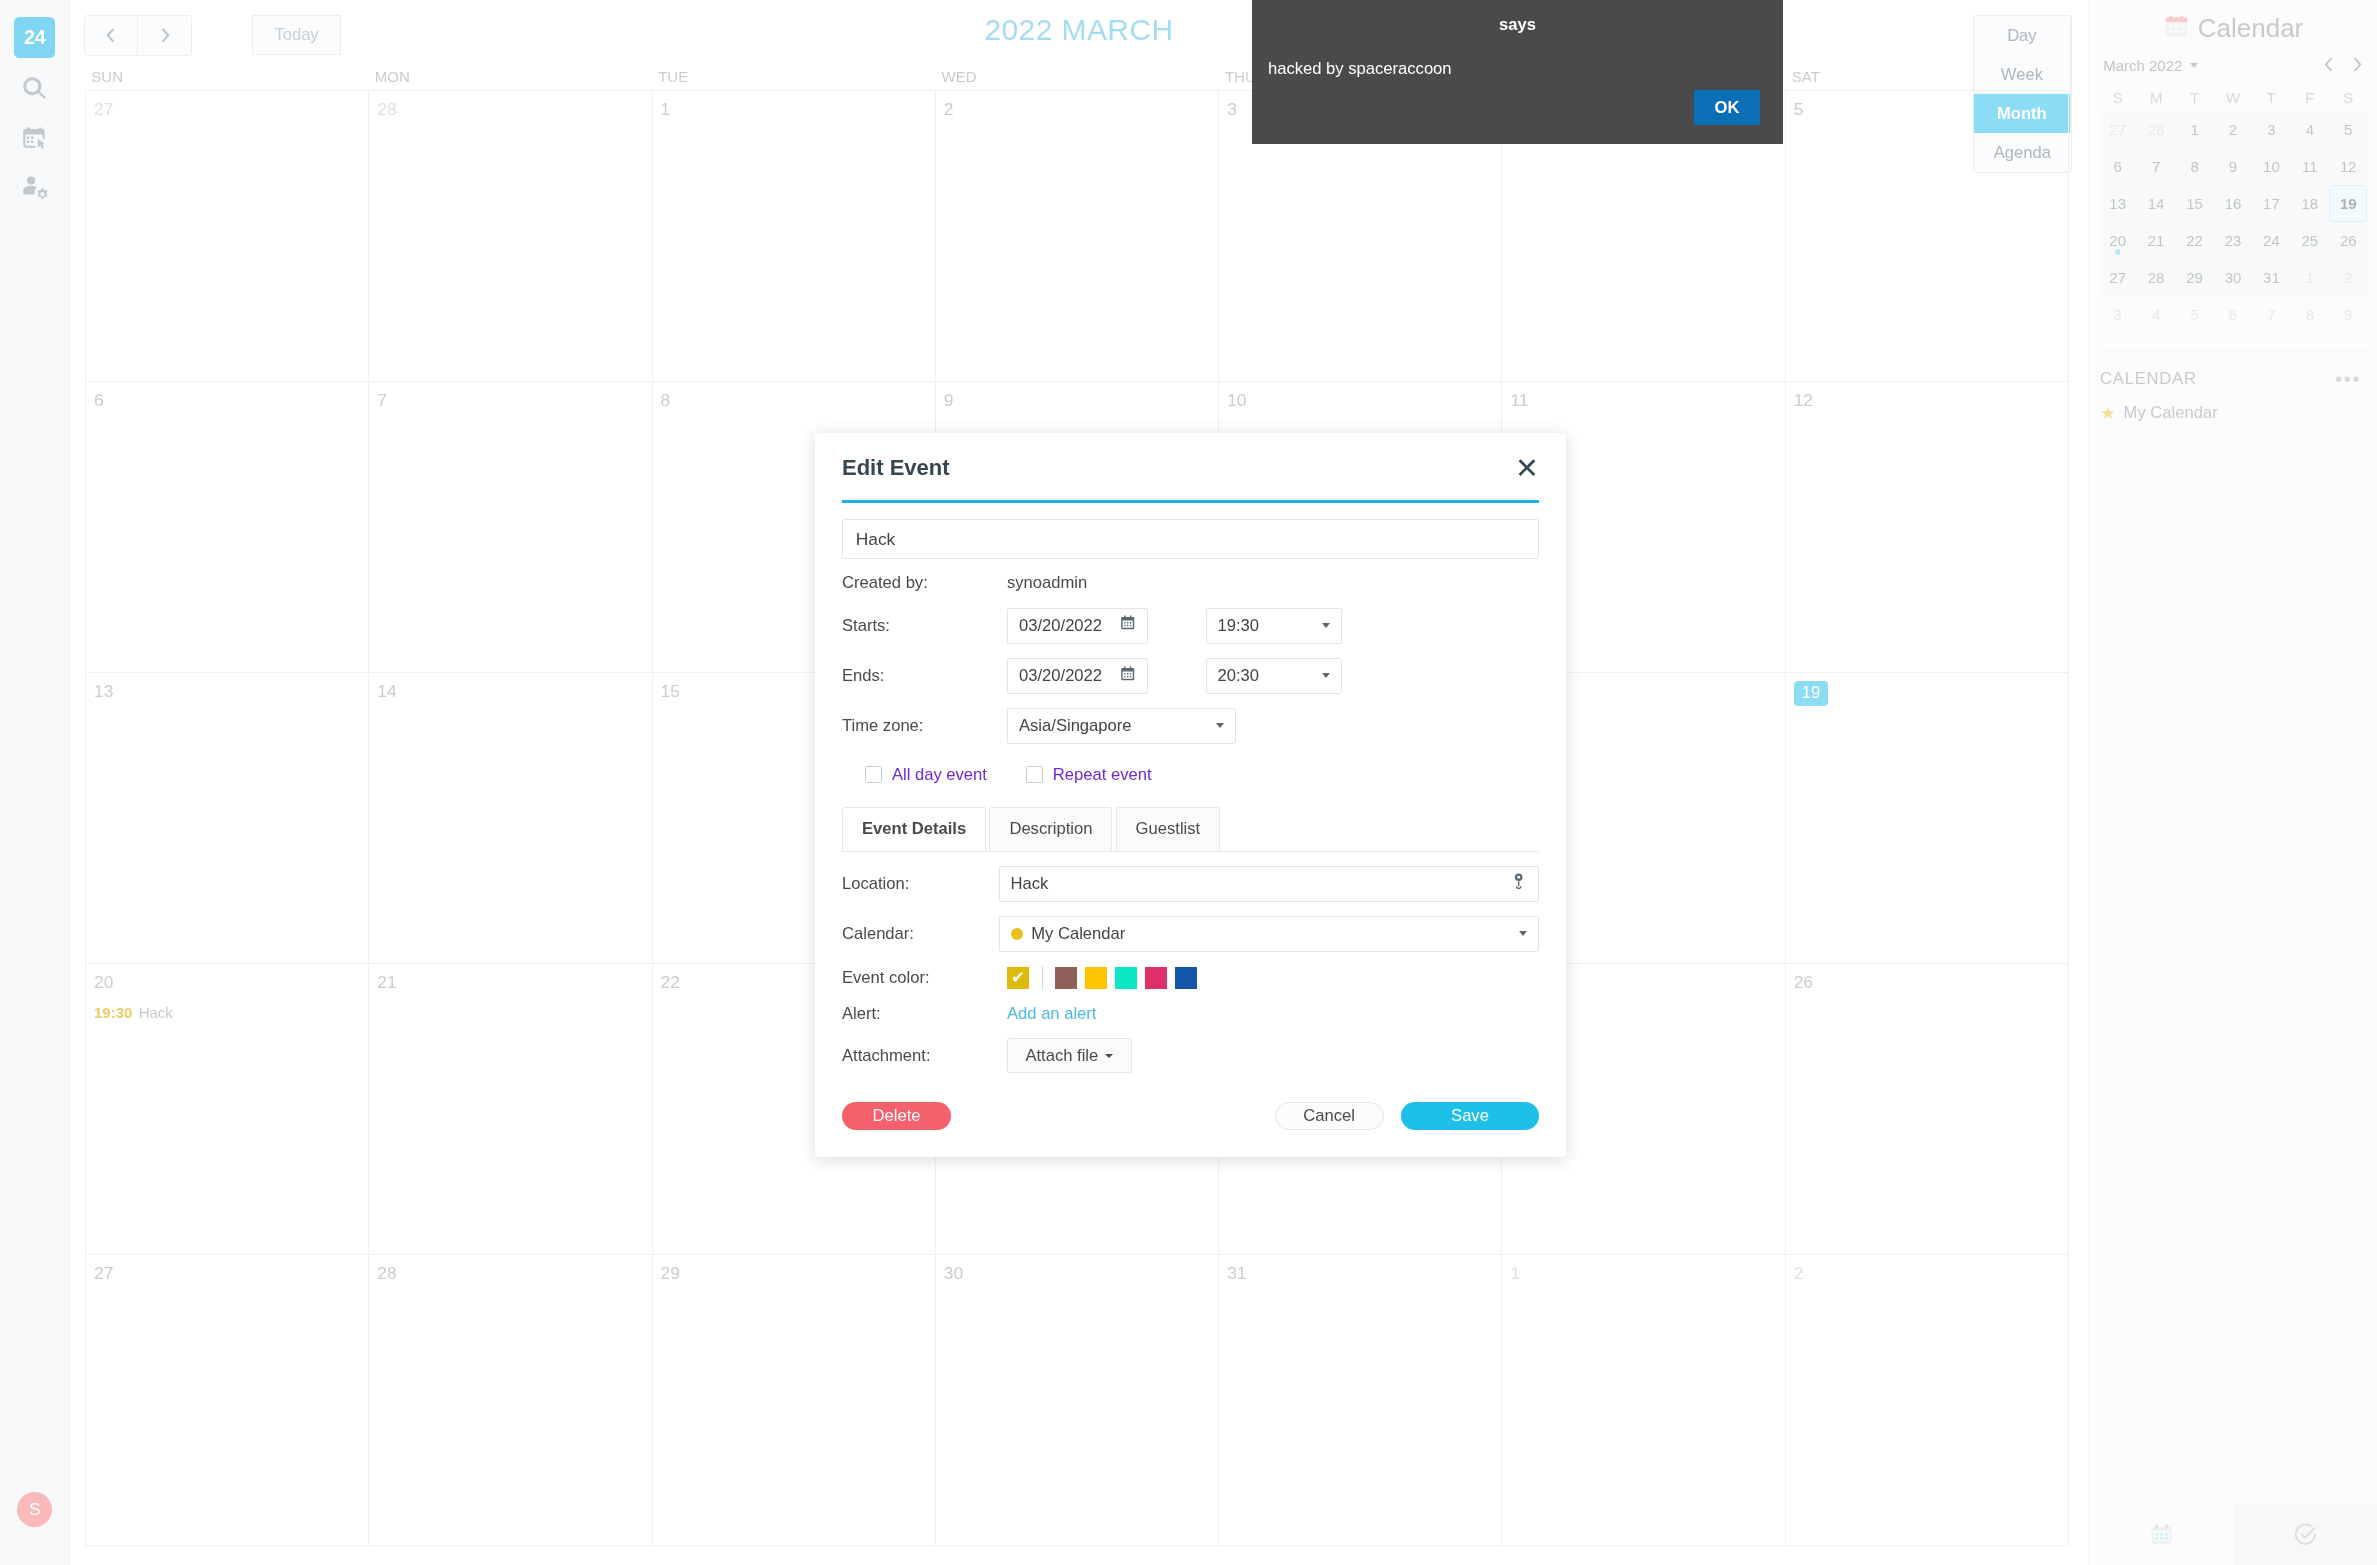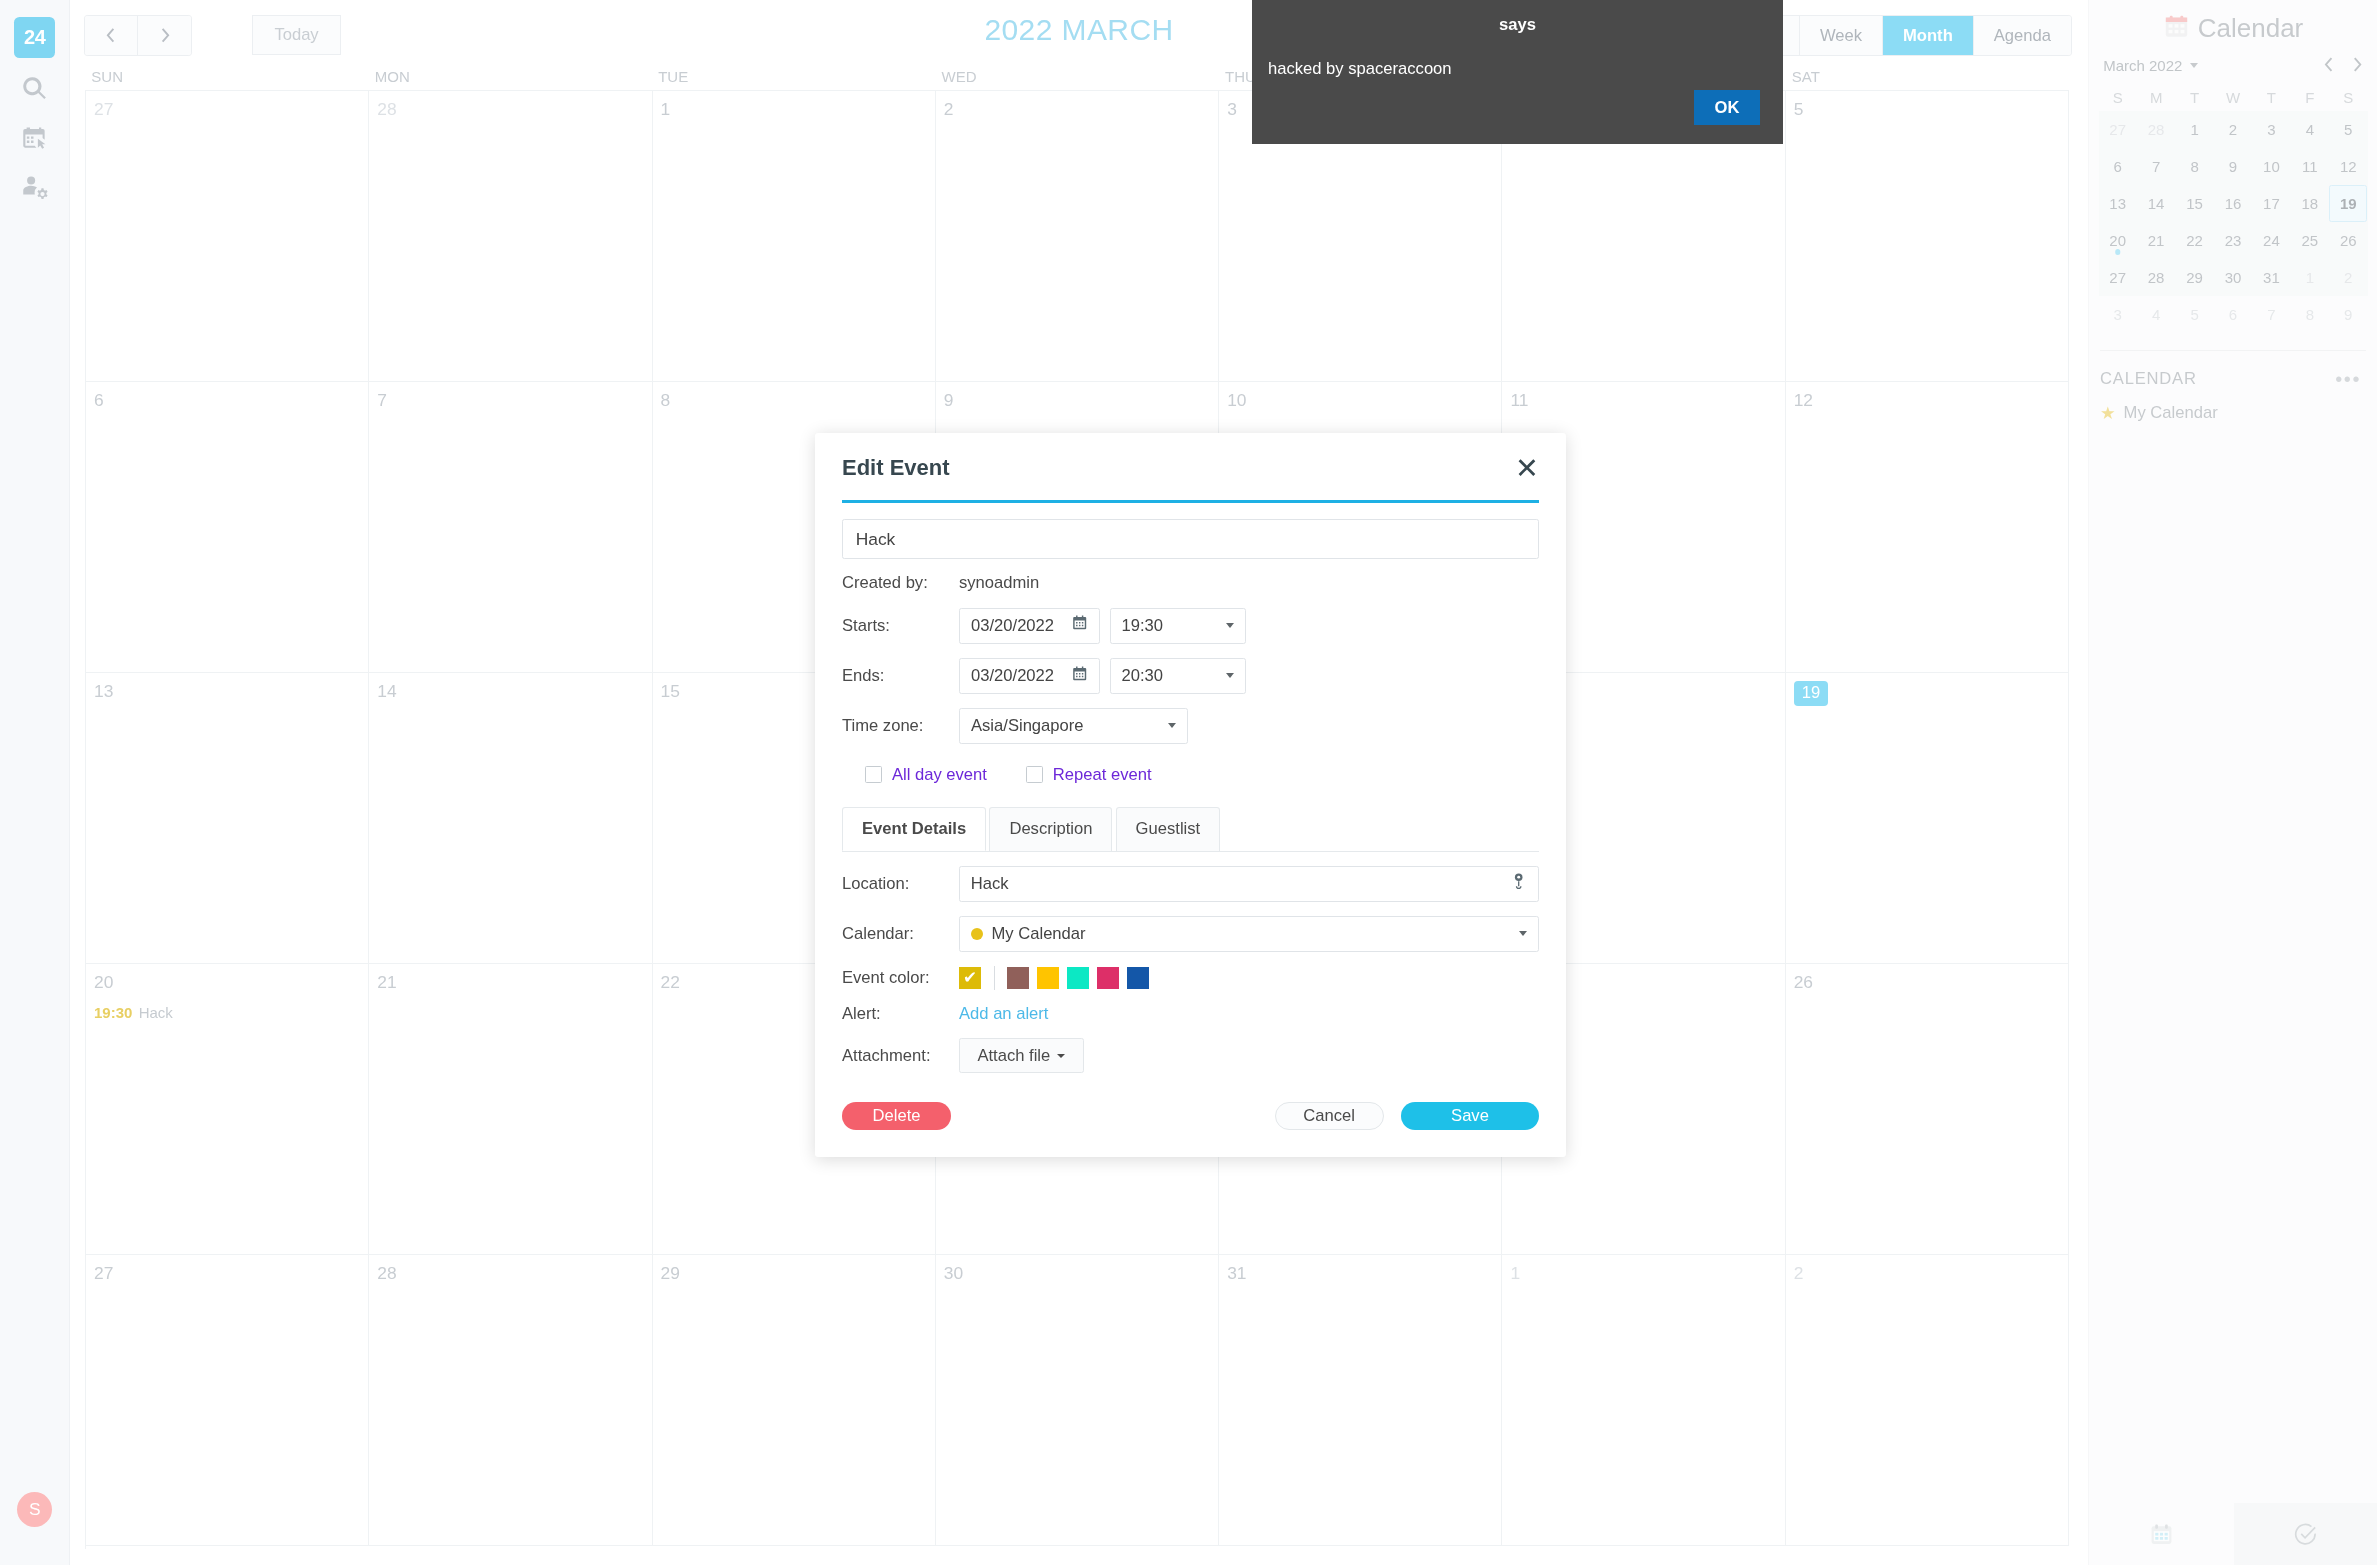--- a/index.html
+++ b/index.html
@@ -60,20 +60,21 @@
     color: #c9ced3; font-size: 16.6px;
   }
   #month-title {
     position: absolute; left: 0; right: 0; top: 12.7px;
     text-align: center; font-size: 30px; color: #a4ddf2; letter-spacing: 0.4px;
   }
   .view-group {
     position: absolute; right: 16px; top: 15px;
     display: flex; border: 0.8px solid #eceff2; border-radius: 3.2px; overflow: hidden;
     background: #fbfcfd;
+    flex-direction: column;
   }
   .view-btn {
     height: 39px; padding: 0 20px;
     display: flex; align-items: center; justify-content: center;
     border-right: 0.8px solid #eceff2;
     color: #b0b6bc; font-size: 16.6px; background: #fbfcfd;
   }
   .view-btn:last-child { border-right: none; }
   .view-btn.active { background: #8cdcf5; color: #fff; font-weight: bold; }
 
@@ -161,21 +162,21 @@
   }
   .m-head { display: flex; align-items: center; justify-content: space-between; padding: 22px 27px 0 27px; }
   .m-title { font-size: 22px; font-weight: bold; color: #37474f; }
   .m-close { color: #37474f; font-size: 28.5px; line-height: 20.6px; font-weight: 300; cursor: pointer; }
   .m-rule { margin: 19px 27px 0 27px; height: 3.2px; background: #1eb0e4; }
   .m-body { padding: 16px 27px 0 27px; }
   .m-input-title {
     width: 100%; height: 40px; border: 0.8px solid #e0e4e8; border-radius: 2.4px;
     padding: 0 12.7px; font-size: 17.4px; color: #444; font-family: "Liberation Sans", sans-serif;
   }
-  .m-row { display: flex; align-items: center; margin-top: 14.2px; }
+  .m-row { display: flex; align-items: center; margin-top: 14.2px; gap: 48px; }
   .m-lbl { width: 117px; font-size: 16.6px; color: #4a4a4a; }
   .m-val { font-size: 16.6px; color: #4a4a4a; }
   .inp {
     height: 36px; border: 0.8px solid #e0e4e8; border-radius: 2.4px;
     display: flex; align-items: center; padding: 0 11px;
     font-size: 16.6px; color: #444; background: #fff;
   }
   .inp.date { width: 141px; justify-content: space-between; }
   .inp.time { width: 136px; margin-left: 9.5px; justify-content: space-between; }
   .inp.tz { width: 229px; justify-content: space-between; }

